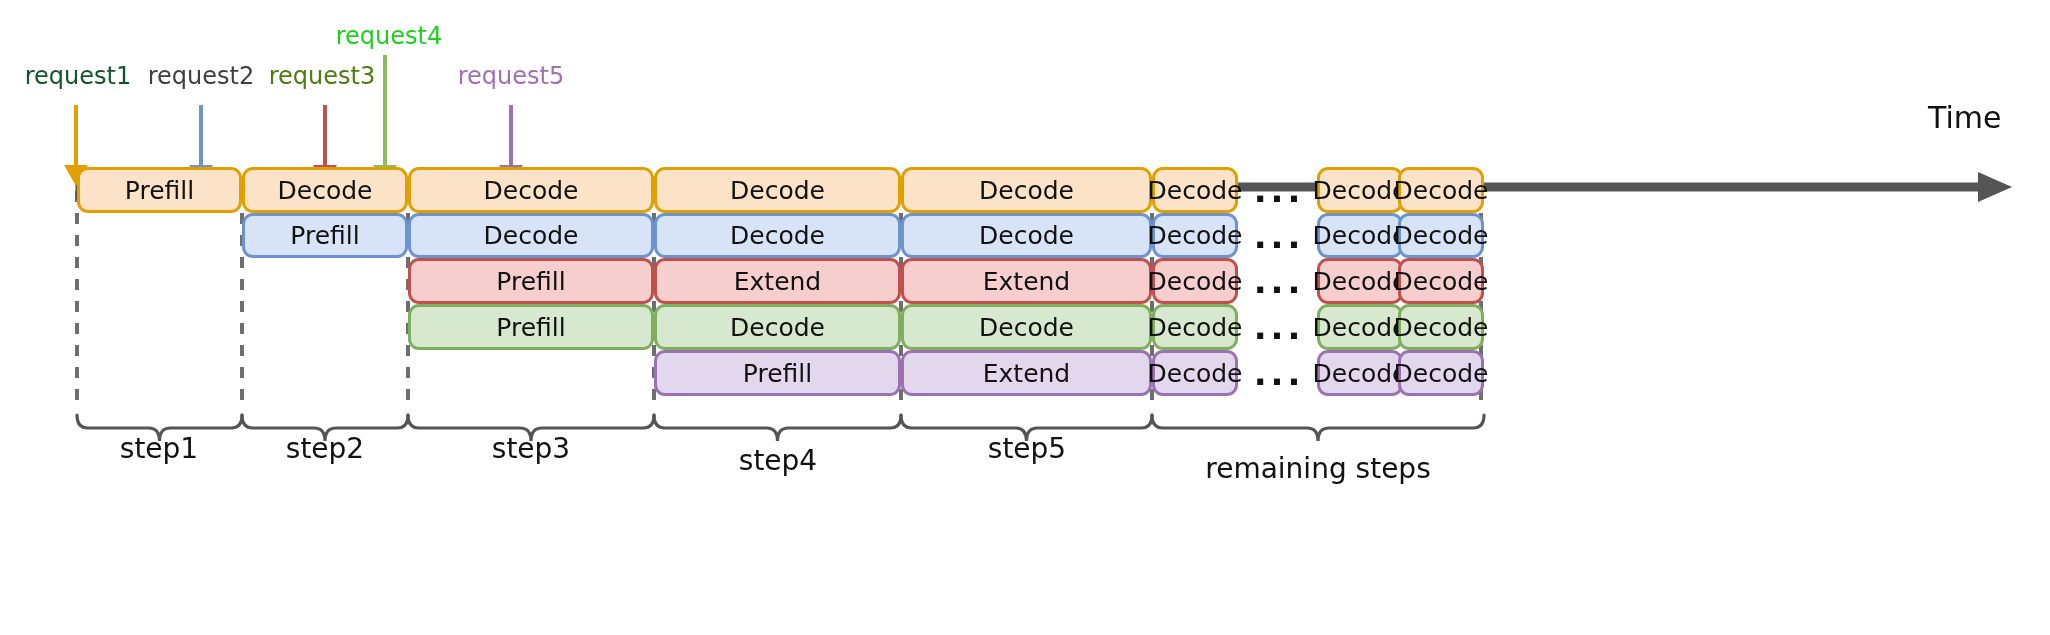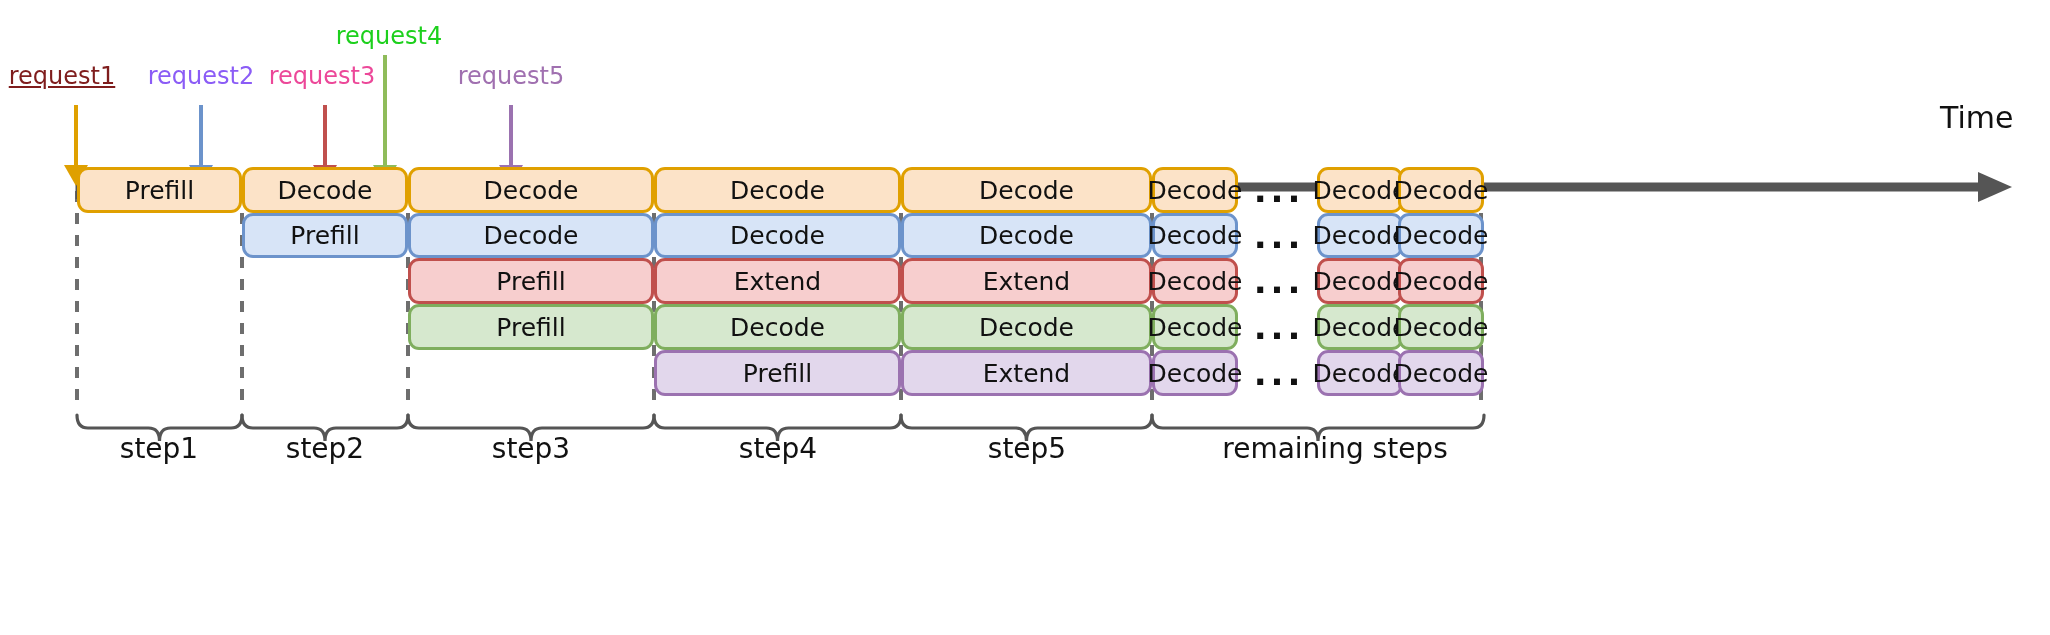--- a/index.html
+++ b/index.html
@@ -8,21 +8,21 @@
     font-family:"DejaVu Sans","Liberation Sans",sans-serif;
   }
   #stage{position:relative;width:2050px;height:635px;}
   svg.layer{position:absolute;left:0;top:0;width:2050px;height:635px;pointer-events:none;}
 
   .req-label{
     position:absolute;font-size:24px;font-family:"DejaVu Sans","Liberation Sans",sans-serif;
     white-space:nowrap;transform:translateX(-50%);
   }
   .time-label{
-    position:absolute;font-size:30px;color:#111;white-space:nowrap;margin-left:12px;
+    position:absolute;font-size:30px;color:#111;white-space:nowrap;
   }
   .blk{
     position:absolute;box-sizing:border-box;border-width:3px;border-style:solid;
     border-radius:11px;display:flex;align-items:center;justify-content:center;
     font-size:25px;color:#111;white-space:nowrap;text-align:right;
   }
   .dots{
     position:absolute;display:flex;align-items:center;justify-content:center;
     font-size:34px;color:#111;letter-spacing:4px;font-weight:700;
     white-space:nowrap;
@@ -76,23 +76,23 @@
       </g>
       <path d="M 77 415 q 0 13 11 13 L 148.5 428 q 11 0 11 13 q 0 -13 11 -13 L 231 428 q 11 0 11 -13" fill="none" stroke="#555555" stroke-width="3.2" stroke-linecap="round"></path>
       <path d="M 242 415 q 0 13 11 13 L 314 428 q 11 0 11 13 q 0 -13 11 -13 L 397 428 q 11 0 11 -13" fill="none" stroke="#555555" stroke-width="3.2" stroke-linecap="round"></path>
       <path d="M 408 415 q 0 13 11 13 L 520 428 q 11 0 11 13 q 0 -13 11 -13 L 643 428 q 11 0 11 -13" fill="none" stroke="#555555" stroke-width="3.2" stroke-linecap="round"></path>
       <path d="M 654 415 q 0 13 11 13 L 766.5 428 q 11 0 11 13 q 0 -13 11 -13 L 890 428 q 11 0 11 -13" fill="none" stroke="#555555" stroke-width="3.2" stroke-linecap="round"></path>
       <path d="M 901 415 q 0 13 11 13 L 1015.5 428 q 11 0 11 13 q 0 -13 11 -13 L 1141 428 q 11 0 11 -13" fill="none" stroke="#555555" stroke-width="3.2" stroke-linecap="round"></path>
       <path d="M 1152 415 q 0 13 11 13 L 1307 428 q 11 0 11 13 q 0 -13 11 -13 L 1473 428 q 11 0 11 -13" fill="none" stroke="#555555" stroke-width="3.2" stroke-linecap="round"></path>
     </svg>
 
   <div id="req-labels">
-      <div class="req-label" style="left: 62px; top: 62px; color: #7f1d1d; text-decoration: underline;">request1</div>
-      <div class="req-label" style="left: 201px; top: 62px; color: #8b5cf6;">request2</div>
-      <div class="req-label" style="left: 322px; top: 62px; color: #ec4899;">request3</div>
+      <div class="req-label" style="left: 78px; top: 62px; color: #14532d;">request1</div>
+      <div class="req-label" style="left: 201px; top: 62px; color: #404040;">request2</div>
+      <div class="req-label" style="left: 322px; top: 62px; color: #4d7c0f;">request3</div>
       <div class="req-label" style="left: 389px; top: 22px; color: rgb(29, 208, 29);">request4</div>
       <div class="req-label" style="left: 511px; top: 62px; color: rgb(160, 112, 176);">request5</div>
     </div>
 
   <div class="time-label" id="time-label" style="left: 1928px; top: 100px;">Time</div>
 
   <div id="rows">
       <div class="blk" style="left: 77px; top: 167px; width: 165px; height: 46px; background: rgb(252, 227, 200); border-color: rgb(224, 160, 0);">Prefill</div>
       <div class="blk" style="left: 242px; top: 167px; width: 166px; height: 46px; background: rgb(252, 227, 200); border-color: rgb(224, 160, 0);">Decode</div>
       <div class="blk" style="left: 408px; top: 167px; width: 246px; height: 46px; background: rgb(252, 227, 200); border-color: rgb(224, 160, 0);">Decode</div>
@@ -129,18 +129,18 @@
       <div class="blk" style="left: 1152px; top: 350px; width: 86px; height: 46px; background: rgb(226, 215, 236); border-color: rgb(155, 114, 176);">Decode</div>
       <div class="blk" style="left: 1317px; top: 350px; width: 86px; height: 46px; background: rgb(226, 215, 236); border-color: rgb(155, 114, 176);">Decode</div>
       <div class="blk" style="left: 1398px; top: 350px; width: 86px; height: 46px; background: rgb(226, 215, 236); border-color: rgb(155, 114, 176);">Decode</div>
       <div class="dots" style="left: 1246px; top: 350px; width: 66px; height: 46px;">...</div>
     </div>
 
   <div id="step-labels">
       <div class="step-label" style="left: 159px; top: 432px;">step1</div>
       <div class="step-label" style="left: 325px; top: 432px;">step2</div>
       <div class="step-label" style="left: 531px; top: 432px;">step3</div>
-      <div class="step-label" style="left: 778px; top: 432px;">step4</div>
+      <div class="step-label" style="left: 778px; top: 444px;">step4</div>
       <div class="step-label" style="left: 1027px; top: 432px;">step5</div>
-      <div class="step-label" style="left: 1318px; top: 432px; margin-left: 17px;">remaining  steps</div>
+      <div class="step-label" style="left: 1318px; top: 452px;">remaining  steps</div>
     </div>
 
 </div>
 
 </body></html>

